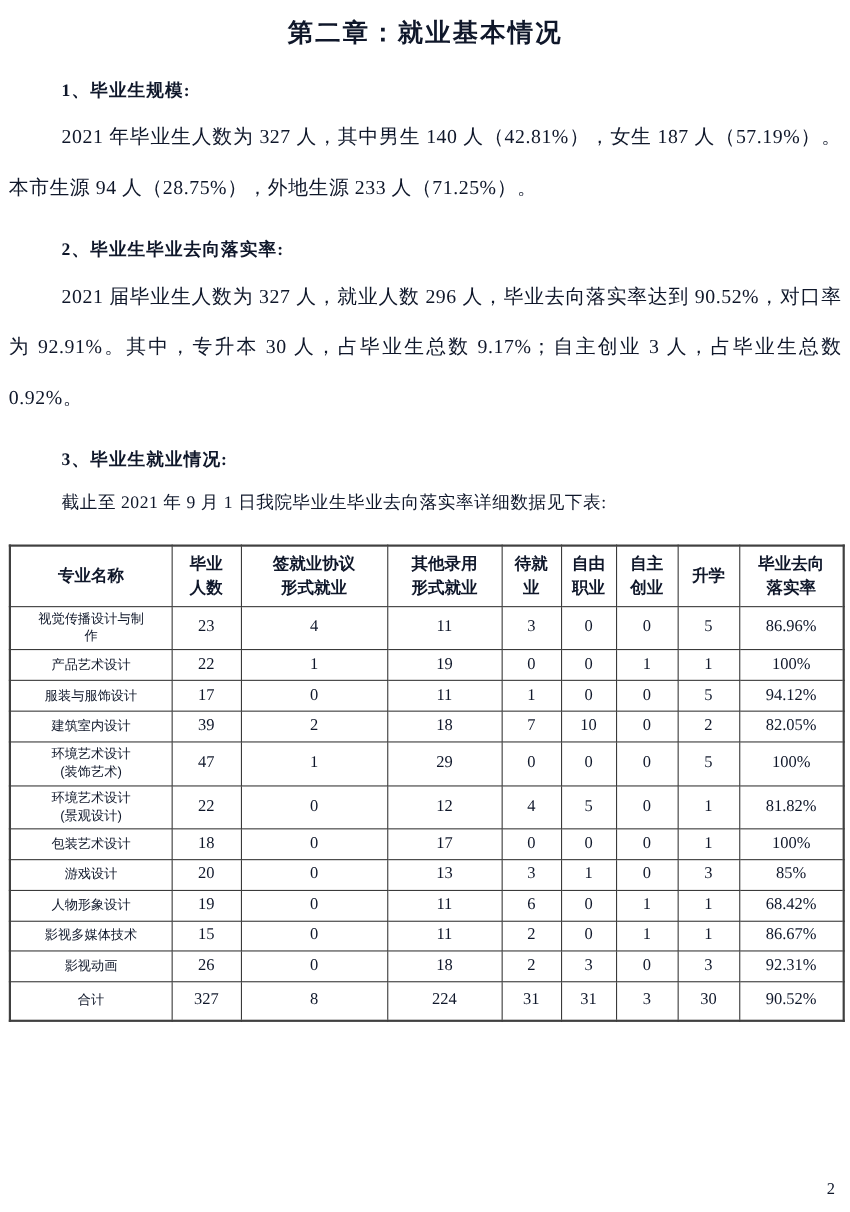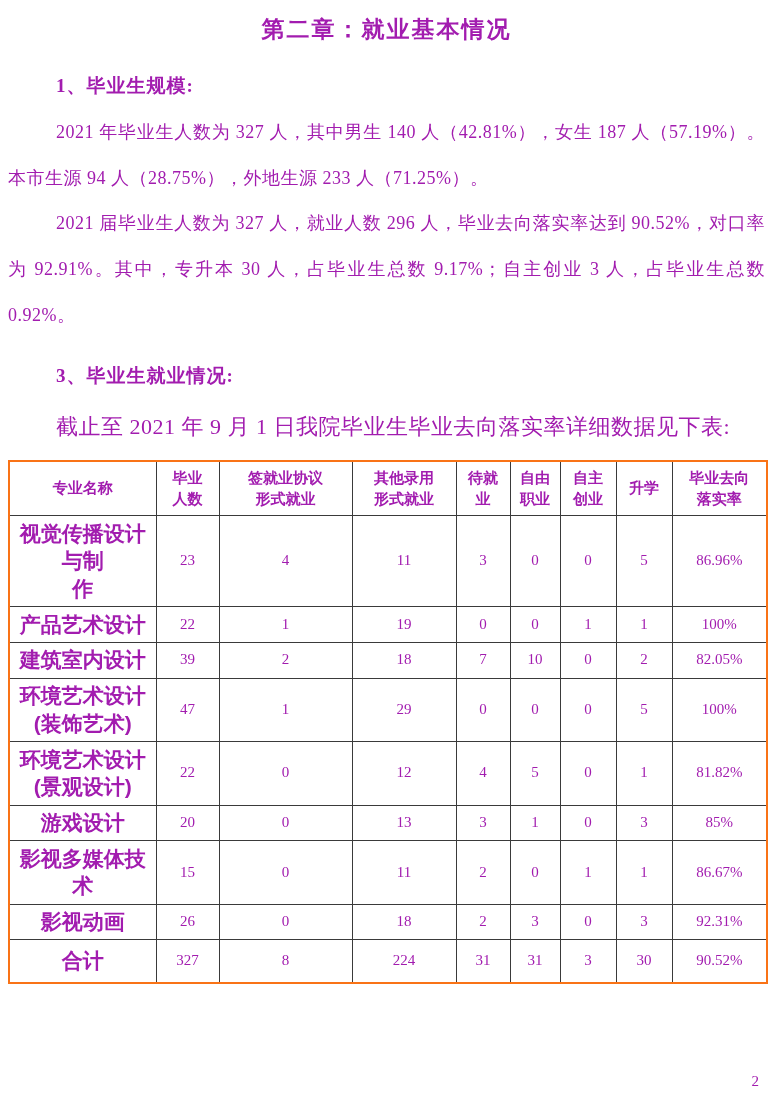--- a/index.html
+++ b/index.html
@@ -4,82 +4,82 @@
 <style>
   * { margin: 0; padding: 0; box-sizing: border-box; }
   html, body { background: #888; }
   .page {
     position: relative;
     width: 773px;
     height: 1102px;
     margin: 0 auto;
     background: #ffffff;
     font-family: "Liberation Serif", "DejaVu Serif", serif;
-    color: #a21caf;
+    color: #0f172a;
     padding: 8px 8px 0 8px;
     overflow: hidden;
   }
   .doc-title {
     text-align: center;
     font-size: 23px;
     font-weight: bold;
     letter-spacing: 2px;
     line-height: 1.7;
     margin-top: 2px;
   }
   .section-heading {
-    font-size: 19px;
+    font-size: 16px;
     font-weight: bold;
     text-indent: 48px;
     line-height: 2.45;
     margin-top: 14px;
     letter-spacing: 1px;
   }
   .body-paragraph {
     font-size: 18px;
     line-height: 2.55;
     text-indent: 48px;
     text-align: justify;
     letter-spacing: 0.5px;
   }
   .table-intro {
-    font-size: 22px;
+    font-size: 16px;
     line-height: 2.45;
     text-indent: 48px;
     letter-spacing: 0.5px;
     font-family: Liberation Serif, serif;
   }
   table.stats {
     width: 757px;
-    margin-top: 6px;
+    margin-top: 18px;
     border-collapse: collapse;
     table-layout: fixed;
-    border: 2px solid #f97316;
+    border: 2px solid #404040;
   }
   table.stats th, table.stats td {
     border: 1px solid #3a3a3a;
     text-align: center;
     vertical-align: middle;
     white-space: pre-line;
     overflow: hidden;
   }
   table.stats th {
     font-size: 15px;
     font-weight: bold;
     line-height: 1.45;
     padding: 5px 2px;
   }
   table.stats td {
     font-size: 15px;
     line-height: 1.32;
     padding: 3.5px 2px;
   }
   table.stats td.major-cell {
-    font-weight: bold;
-    font-size: 21px;
+    font-weight: normal;
+    font-size: 12px;
     font-family: "Liberation Sans", "DejaVu Sans", sans-serif;
   }
   table.stats th {
     font-family: "Liberation Sans", "DejaVu Sans", sans-serif;
   }
   table.stats tr[data-name="table-total-row"] td {
     padding: 7px 2px;
   }
   .page-number {
     position: absolute;
@@ -91,20 +91,21 @@
 </head>
 <body>
 
 <div class="page" data-name="document-page">
 
   <h1 class="doc-title" data-name="page-title">第二章：就业基本情况</h1>
 
   <h2 class="section-heading" data-name="section-1-heading">1、毕业生规模:</h2>
   <p class="body-paragraph" data-name="section-1-paragraph">2021 年毕业生人数为 327 人，其中男生 140 人（42.81%），女生 187 人（57.19%）。本市生源 94 人（28.75%），外地生源 233 人（71.25%）。</p>
 
+  <h2 class="section-heading" data-name="section-2-heading">2、毕业生毕业去向落实率:</h2>
   <p class="body-paragraph" data-name="section-2-paragraph">2021 届毕业生人数为 327 人，就业人数 296 人，毕业去向落实率达到 90.52%，对口率为 92.91%。其中，专升本 30 人，占毕业生总数 9.17%；自主创业 3 人，占毕业生总数 0.92%。</p>
 
   <h2 class="section-heading" data-name="section-3-heading">3、毕业生就业情况:</h2>
   <p class="table-intro" data-name="section-3-paragraph">截止至 2021 年 9 月 1 日我院毕业生毕业去向落实率详细数据见下表:</p>
 
   <table class="stats" data-name="employment-table">
     <colgroup data-name="table-colgroup">
         <col style="width: 147px;">
         <col style="width: 63px;">
         <col style="width: 133px;">
@@ -153,20 +154,31 @@
           <td data-name="data-cell">22</td>
           <td data-name="data-cell">1</td>
           <td data-name="data-cell">19</td>
           <td data-name="data-cell">0</td>
           <td data-name="data-cell">0</td>
           <td data-name="data-cell">1</td>
           <td data-name="data-cell">1</td>
           <td data-name="data-cell">100%</td>
         </tr>
         <tr data-name="table-row">
+          <td class="major-cell" data-name="major-name-cell">服装与服饰设计</td>
+          <td data-name="data-cell">17</td>
+          <td data-name="data-cell">0</td>
+          <td data-name="data-cell">11</td>
+          <td data-name="data-cell">1</td>
+          <td data-name="data-cell">0</td>
+          <td data-name="data-cell">0</td>
+          <td data-name="data-cell">5</td>
+          <td data-name="data-cell">94.12%</td>
+        </tr>
+        <tr data-name="table-row">
           <td class="major-cell" data-name="major-name-cell">建筑室内设计</td>
           <td data-name="data-cell">39</td>
           <td data-name="data-cell">2</td>
           <td data-name="data-cell">18</td>
           <td data-name="data-cell">7</td>
           <td data-name="data-cell">10</td>
           <td data-name="data-cell">0</td>
           <td data-name="data-cell">2</td>
           <td data-name="data-cell">82.05%</td>
         </tr>
@@ -188,29 +200,51 @@
           <td data-name="data-cell">22</td>
           <td data-name="data-cell">0</td>
           <td data-name="data-cell">12</td>
           <td data-name="data-cell">4</td>
           <td data-name="data-cell">5</td>
           <td data-name="data-cell">0</td>
           <td data-name="data-cell">1</td>
           <td data-name="data-cell">81.82%</td>
         </tr>
         <tr data-name="table-row">
+          <td class="major-cell" data-name="major-name-cell">包装艺术设计</td>
+          <td data-name="data-cell">18</td>
+          <td data-name="data-cell">0</td>
+          <td data-name="data-cell">17</td>
+          <td data-name="data-cell">0</td>
+          <td data-name="data-cell">0</td>
+          <td data-name="data-cell">0</td>
+          <td data-name="data-cell">1</td>
+          <td data-name="data-cell">100%</td>
+        </tr>
+        <tr data-name="table-row">
           <td class="major-cell" data-name="major-name-cell">游戏设计</td>
           <td data-name="data-cell">20</td>
           <td data-name="data-cell">0</td>
           <td data-name="data-cell">13</td>
           <td data-name="data-cell">3</td>
           <td data-name="data-cell">1</td>
           <td data-name="data-cell">0</td>
           <td data-name="data-cell">3</td>
           <td data-name="data-cell">85%</td>
+        </tr>
+        <tr data-name="table-row">
+          <td class="major-cell" data-name="major-name-cell">人物形象设计</td>
+          <td data-name="data-cell">19</td>
+          <td data-name="data-cell">0</td>
+          <td data-name="data-cell">11</td>
+          <td data-name="data-cell">6</td>
+          <td data-name="data-cell">0</td>
+          <td data-name="data-cell">1</td>
+          <td data-name="data-cell">1</td>
+          <td data-name="data-cell">68.42%</td>
         </tr>
         <tr data-name="table-row">
           <td class="major-cell" data-name="major-name-cell">影视多媒体技术</td>
           <td data-name="data-cell">15</td>
           <td data-name="data-cell">0</td>
           <td data-name="data-cell">11</td>
           <td data-name="data-cell">2</td>
           <td data-name="data-cell">0</td>
           <td data-name="data-cell">1</td>
           <td data-name="data-cell">1</td>

